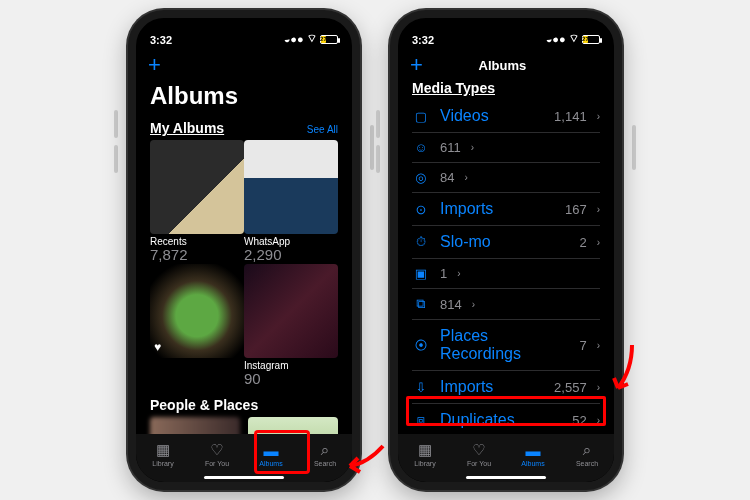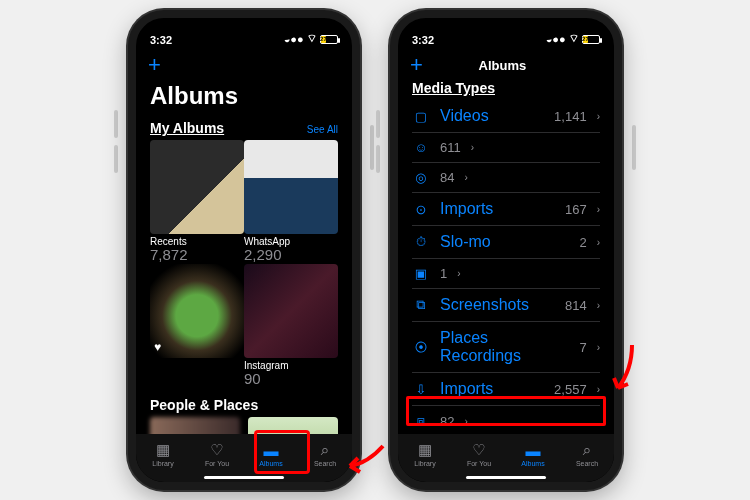--- a/index.html
+++ b/index.html
@@ -280,41 +280,41 @@
             <span class="cnt">2</span>
             <span class="chev">›</span>
           </div>
           <div class="row">
             <span class="ico">▣</span>
             <span class="cnt">1</span>
             <span class="chev">›</span>
           </div>
           <div class="row">
             <span class="ico">⧉</span>
-            <span class="lbl">Screenshots</span>
             <span class="cnt">814</span>
             <span class="chev">›</span>
           </div>
           <div class="row">
             <span class="ico">⦿</span>
             <span class="lbl">Places Recordings</span>
             <span class="cnt">7</span>
             <span class="chev">›</span>
           </div>
         </div>
       <div class="list" id="util-list">
           <div class="row">
             <span class="ico">⇩</span>
             <span class="lbl">Imports</span>
             <span class="cnt">2,557</span>
             <span class="chev">›</span>
           </div>
           <div class="row">
             <span class="ico">⧈</span>
-            <span class="cnt">82</span>
+            <span class="lbl">Duplicates</span>
+            <span class="cnt">52</span>
             <span class="chev">›</span>
           </div>
           <div class="row"></div>
         </div>
     </div>
     <div class="tabbar">
       <div class="tab">
           <span class="tab-ico">▦</span>
           <span>Library</span>
         </div>

